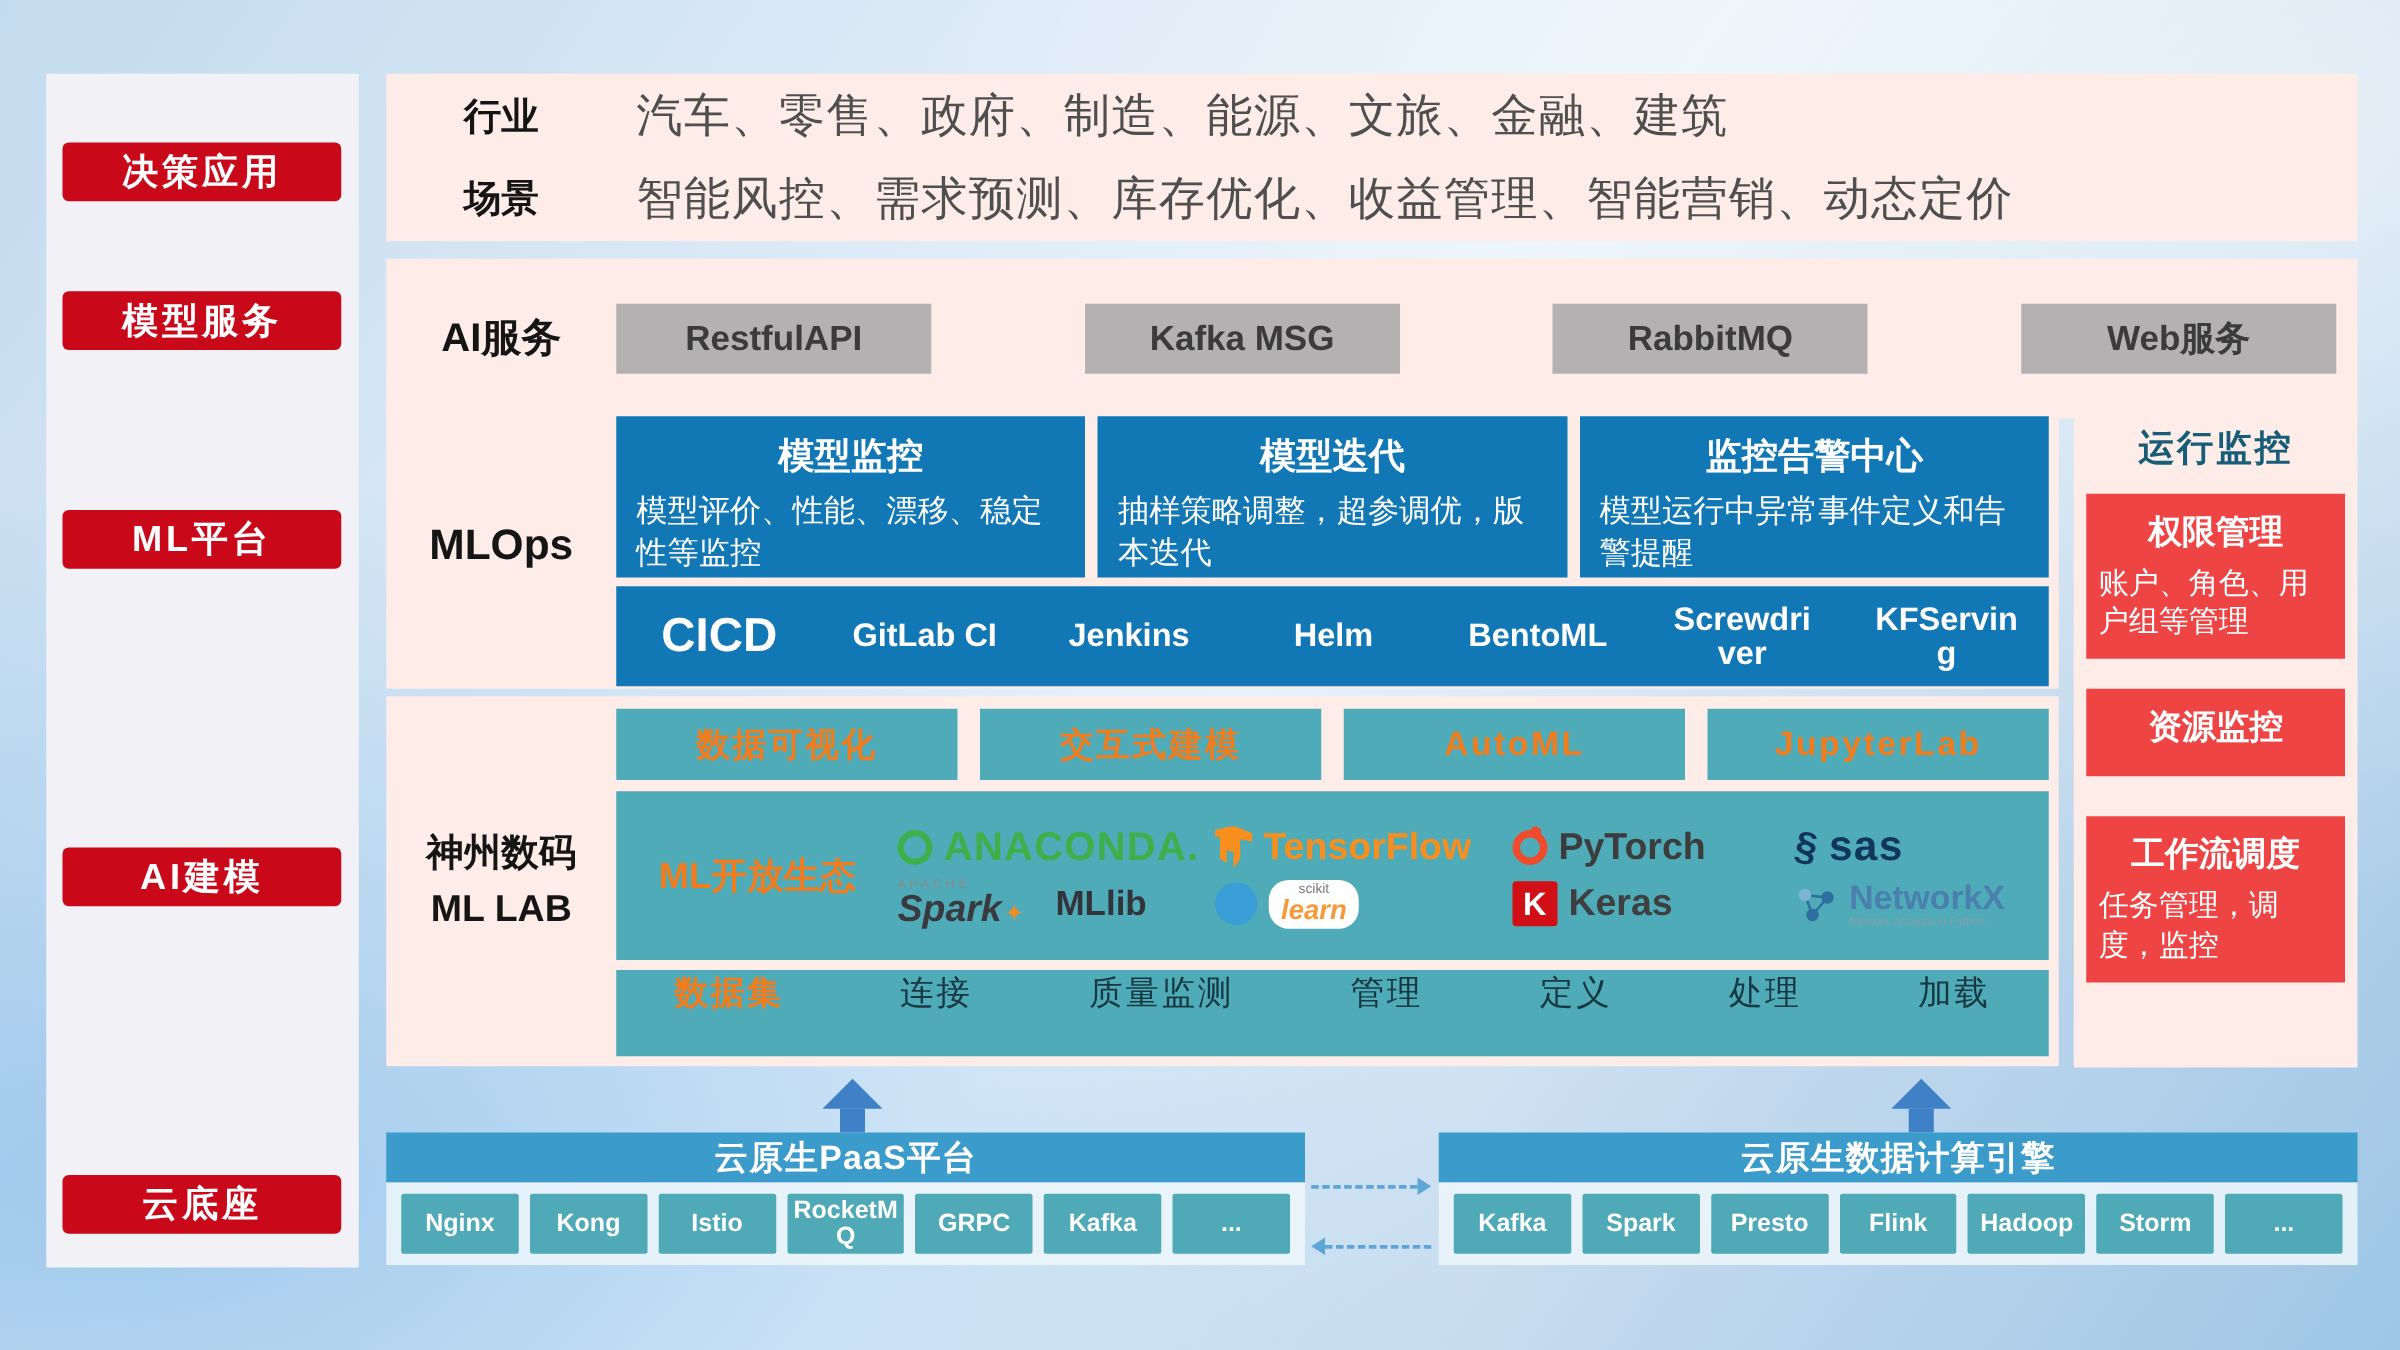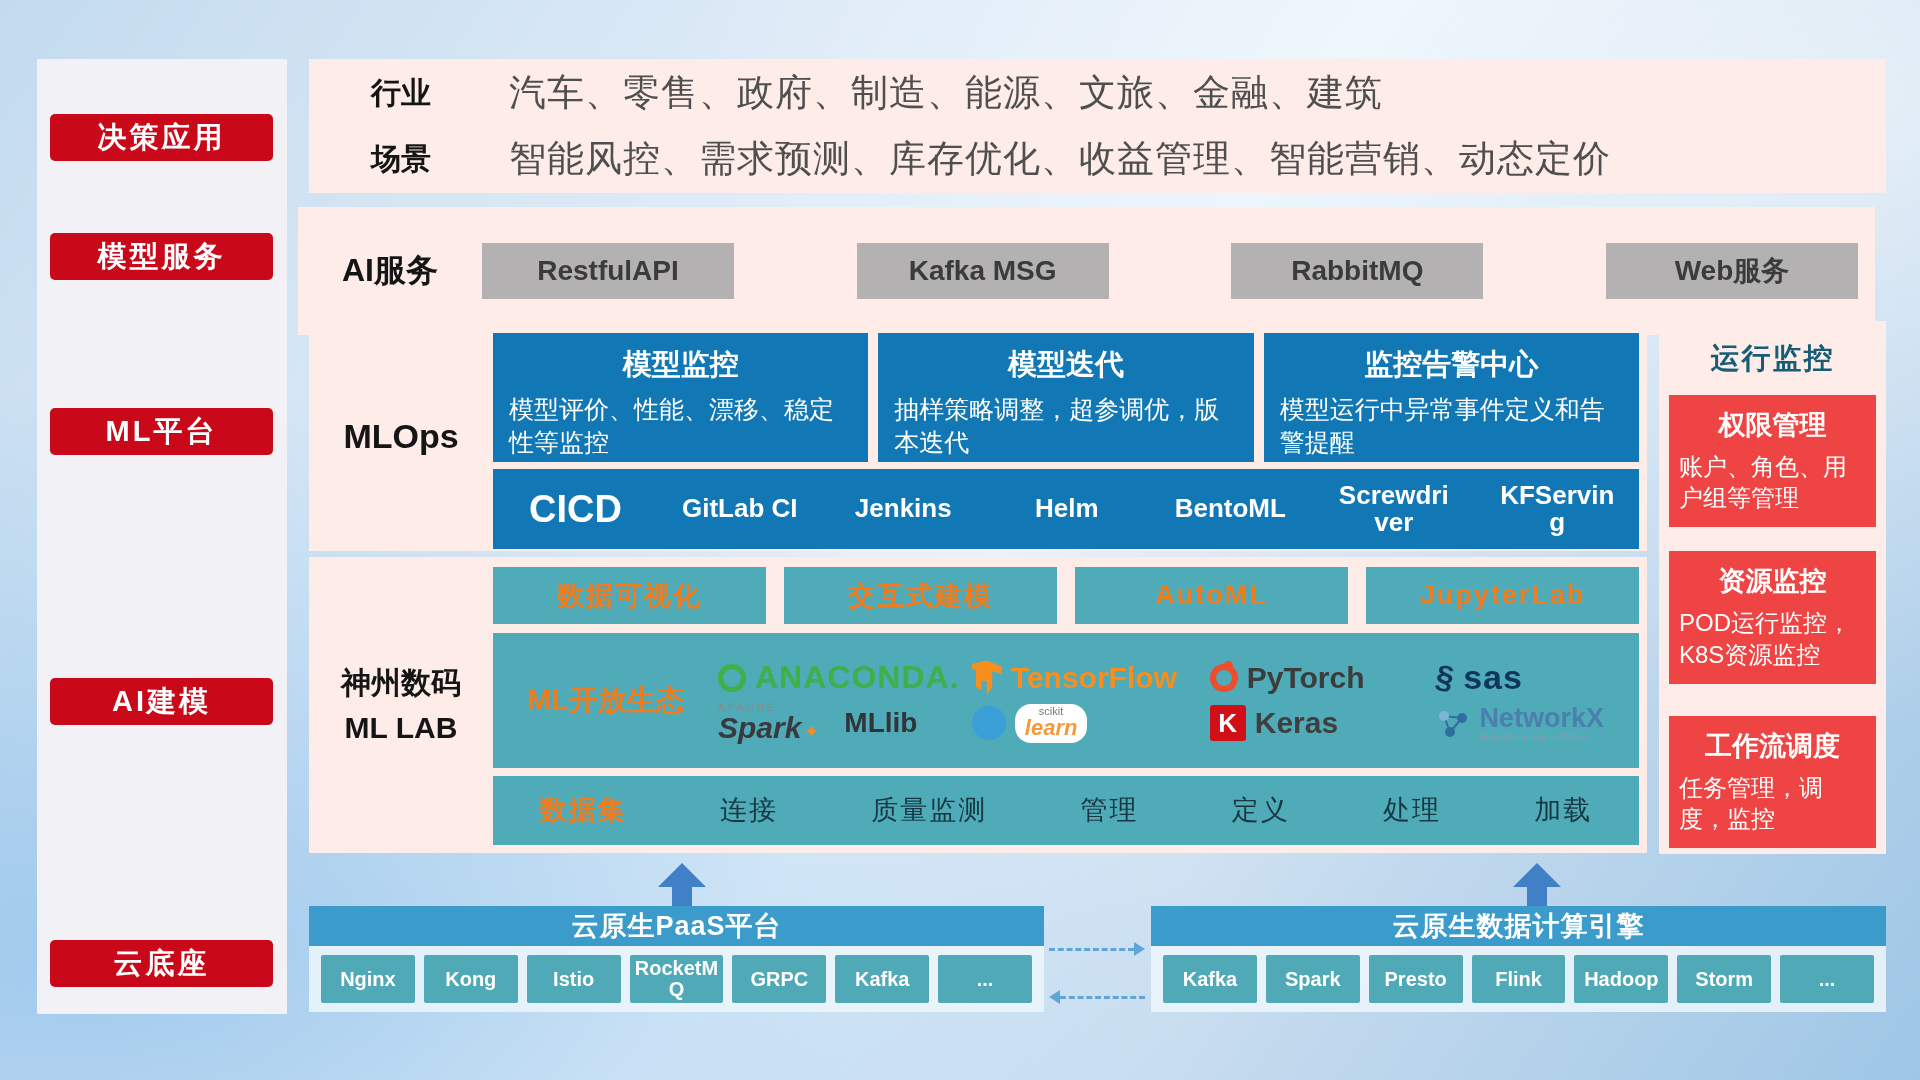--- a/index.html
+++ b/index.html
@@ -28,21 +28,21 @@
                justify-content: center; font-weight: bold; color: #151515; }
 
   
   .row-industry { left: 309px; top: 59px; width: 1577px; height: 134px;
                   flex-direction: column; justify-content: center; gap: 16px; }
   .ind-line { display: flex; align-items: center; }
   .ind-label { width: 184px; text-align: center; font-size: 30px; font-weight: bold; color: #151515; }
   .ind-text { font-size: 37px; color: #4f4f4f; letter-spacing: 1px; padding-left: 16px; }
 
   
-  .row-ai { left: 298px; top: 207px; width: 1577px; height: 128px; }
+  .row-ai { left: 309px; top: 207px; width: 1577px; height: 128px; }
   .row-ai .row-label { font-size: 32px; }
   .btn-strip { flex: 1; display: flex; align-items: center; justify-content: space-between;
                padding-right: 17px; }
   .gray-btn { width: 252px; height: 56px; background: #b3b1b2; color: #3b3b3b;
               font-size: 28px; font-weight: bold; display: flex; align-items: center;
               justify-content: center; }
 
   
   .row-mlops { left: 309px; top: 321px; width: 1338px; height: 230px; }
   .row-mlops .row-label { font-size: 34px; }
@@ -104,21 +104,21 @@
   .sk-learn { font-size: 22px; color: #f89939; font-weight: bold; font-style: italic; }
   .keras-icon { width: 36px; height: 36px; background: #d10f16; color: #fff; font-size: 26px;
                 font-weight: bold; display: flex; align-items: center; justify-content: center;
                 border-radius: 3px; }
   .keras-text { color: #3f3f3f; font-size: 30px; font-weight: bold; }
   .nx-col { display: flex; flex-direction: column; line-height: 1.05; }
   .nx-text { color: #4a7fae; font-size: 27px; font-weight: bold; }
   .nx-sub { font-size: 9px; color: #8a9ab0; }
 
   .dataset-row { margin-top: 8px; height: 70px; background: #4fabb7; display: flex;
-                 align-items: center; justify-content: space-around; }
+                 align-items: flex-start; justify-content: space-around; }
   .ds-label { color: #f07c1e; font-size: 27px; font-weight: bold; letter-spacing: 2px; }
   .ds-item { color: #173742; font-size: 27px; font-weight: 500; letter-spacing: 2px; }
 
   
   .bar { position: absolute; top: 906px; height: 40px; background: #3b9bcb; color: #fff;
          font-size: 27px; font-weight: bold; display: flex; align-items: center;
          justify-content: center; letter-spacing: 1px; }
   .paas-bar { left: 309px; width: 735px; }
   .engine-bar { left: 1151px; width: 735px; }
   .chip-strip { position: absolute; top: 946px; height: 66px; background: rgba(236,245,251,0.88);
@@ -206,21 +206,20 @@
   </div>
 
   <div class="monitor">
     <div class="monitor-title">运行监控</div>
     <div class="mon-card">
       <div class="card-title">权限管理</div>
       <div class="card-desc">账户、角色、用户组等管理</div>
     </div>
     <div class="mon-card">
       <div class="card-title">资源监控</div>
-      <div class="card-desc">POD运行监控，K8S资源监控</div>
     </div>
     <div class="mon-card">
       <div class="card-title">工作流调度</div>
       <div class="card-desc">任务管理，调度，监控</div>
     </div>
   </div>
 
   <div class="prow row-lab">
     <div class="row-label lab-label">
       <span>神州数码</span>

